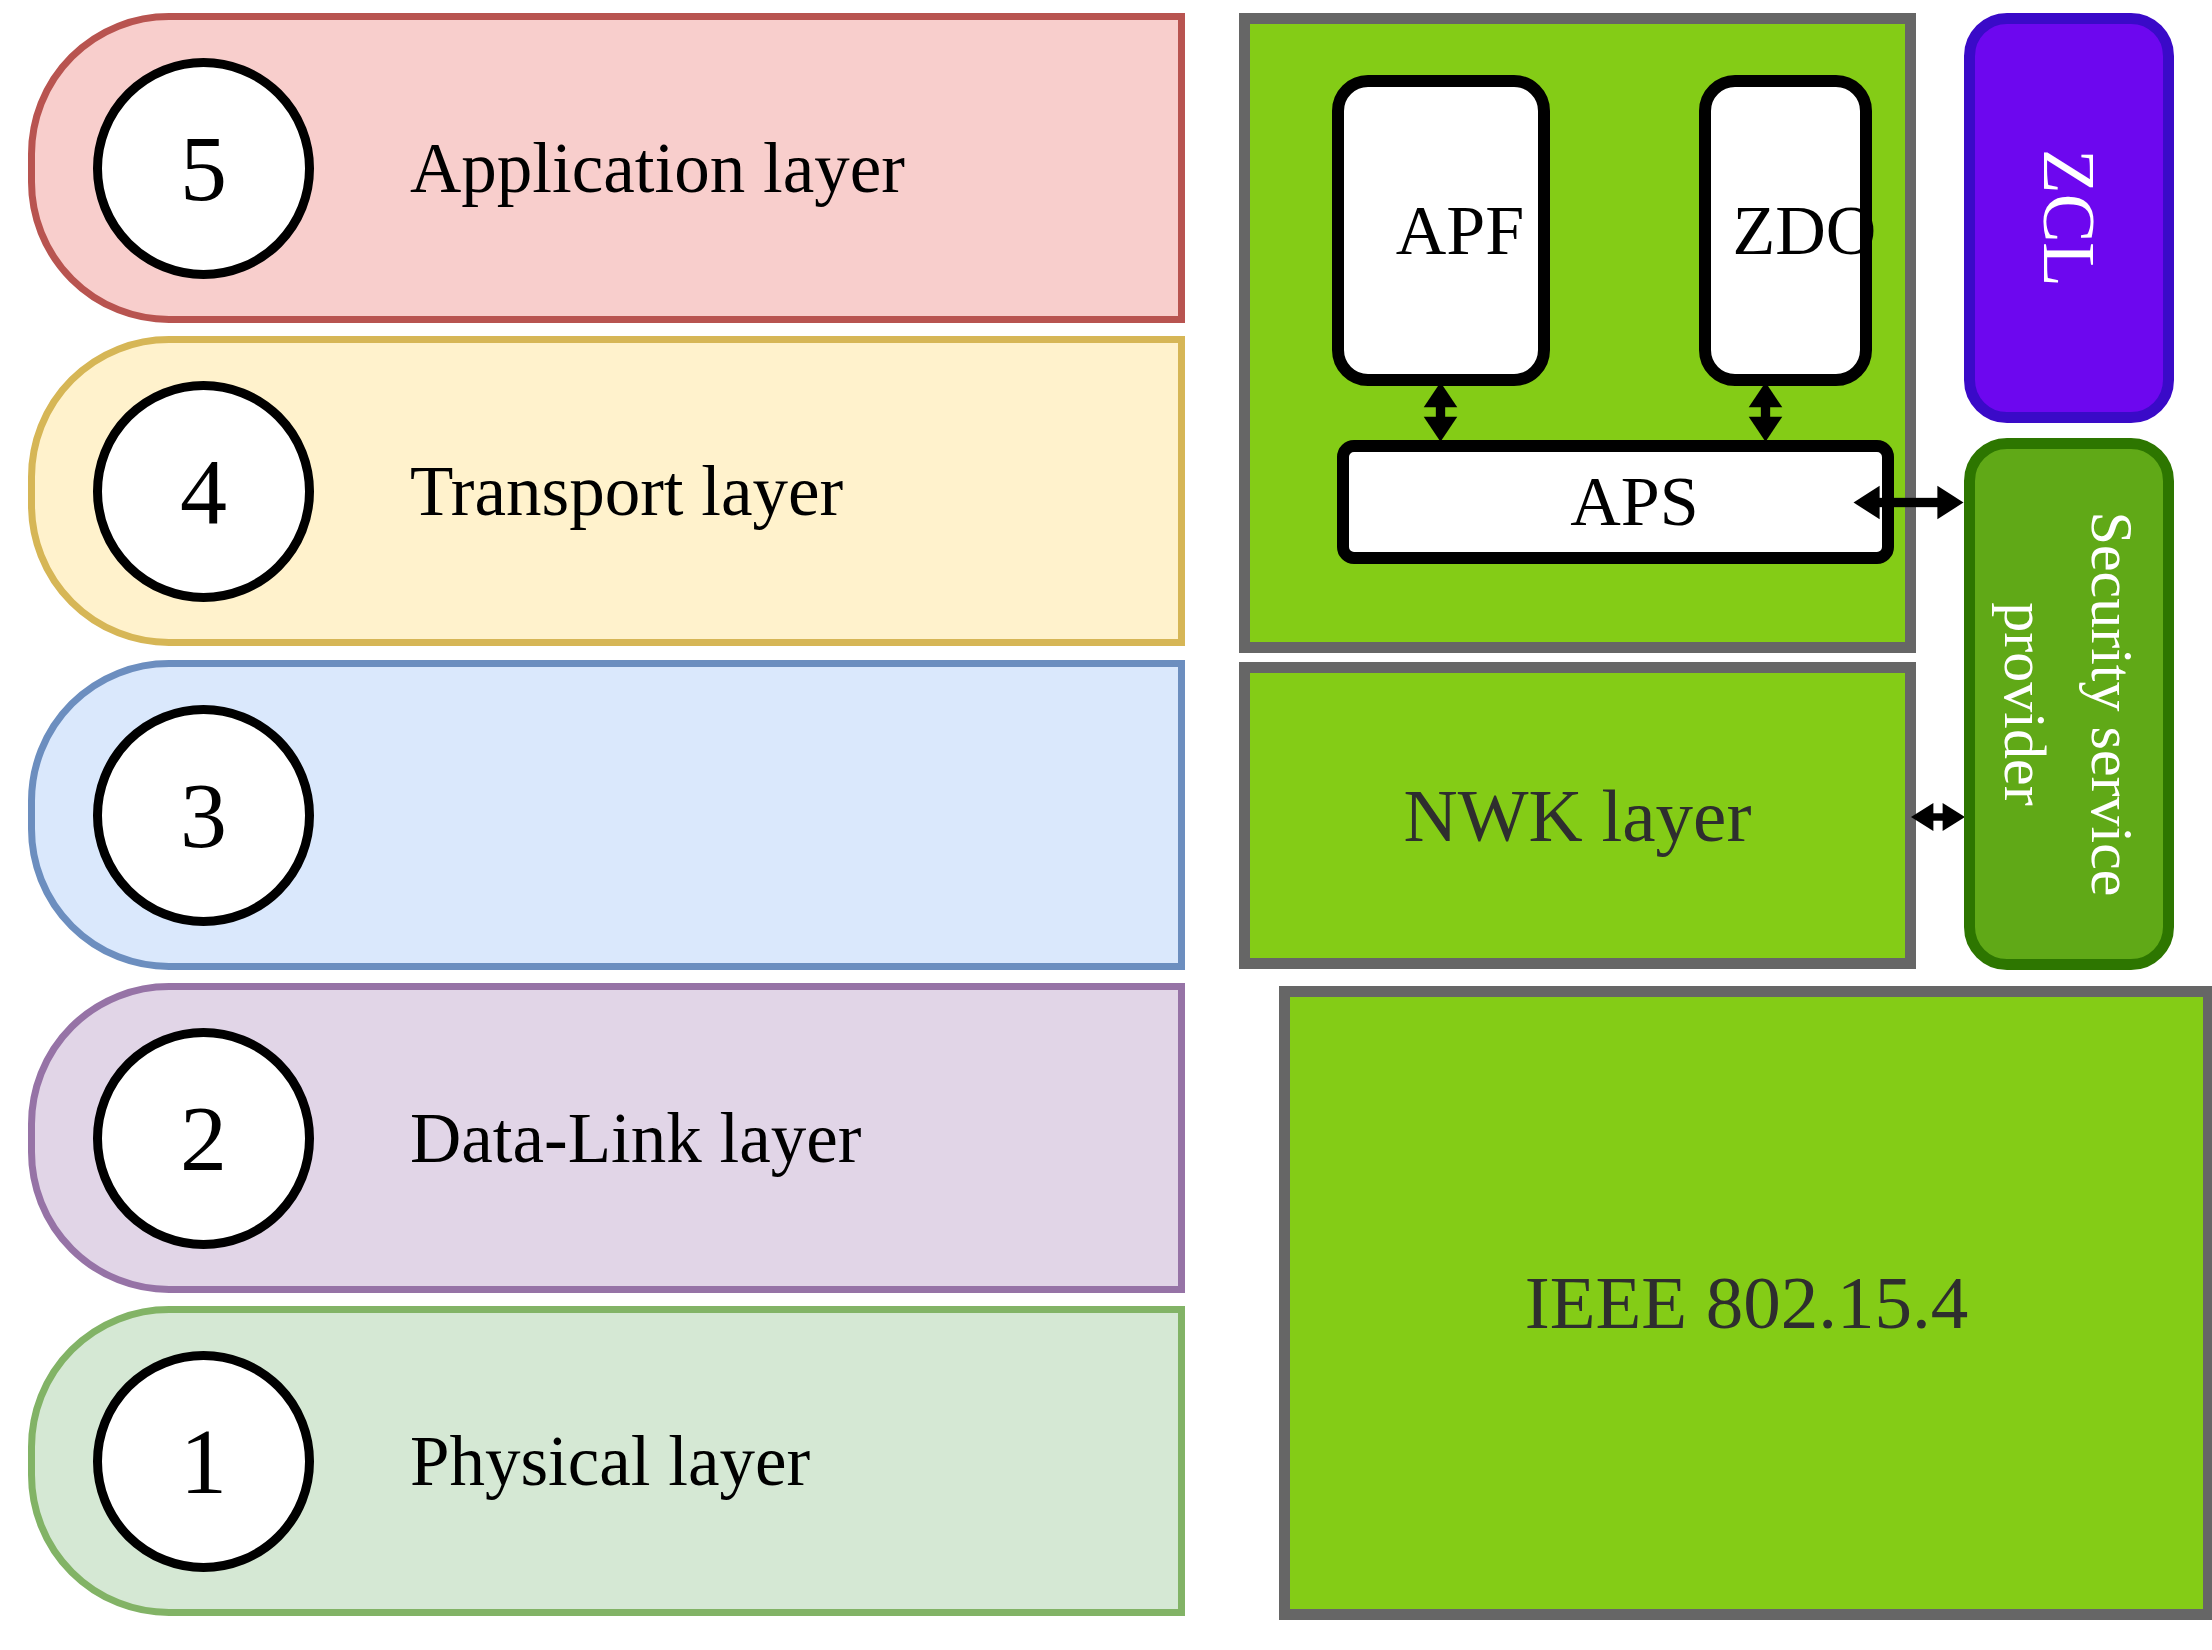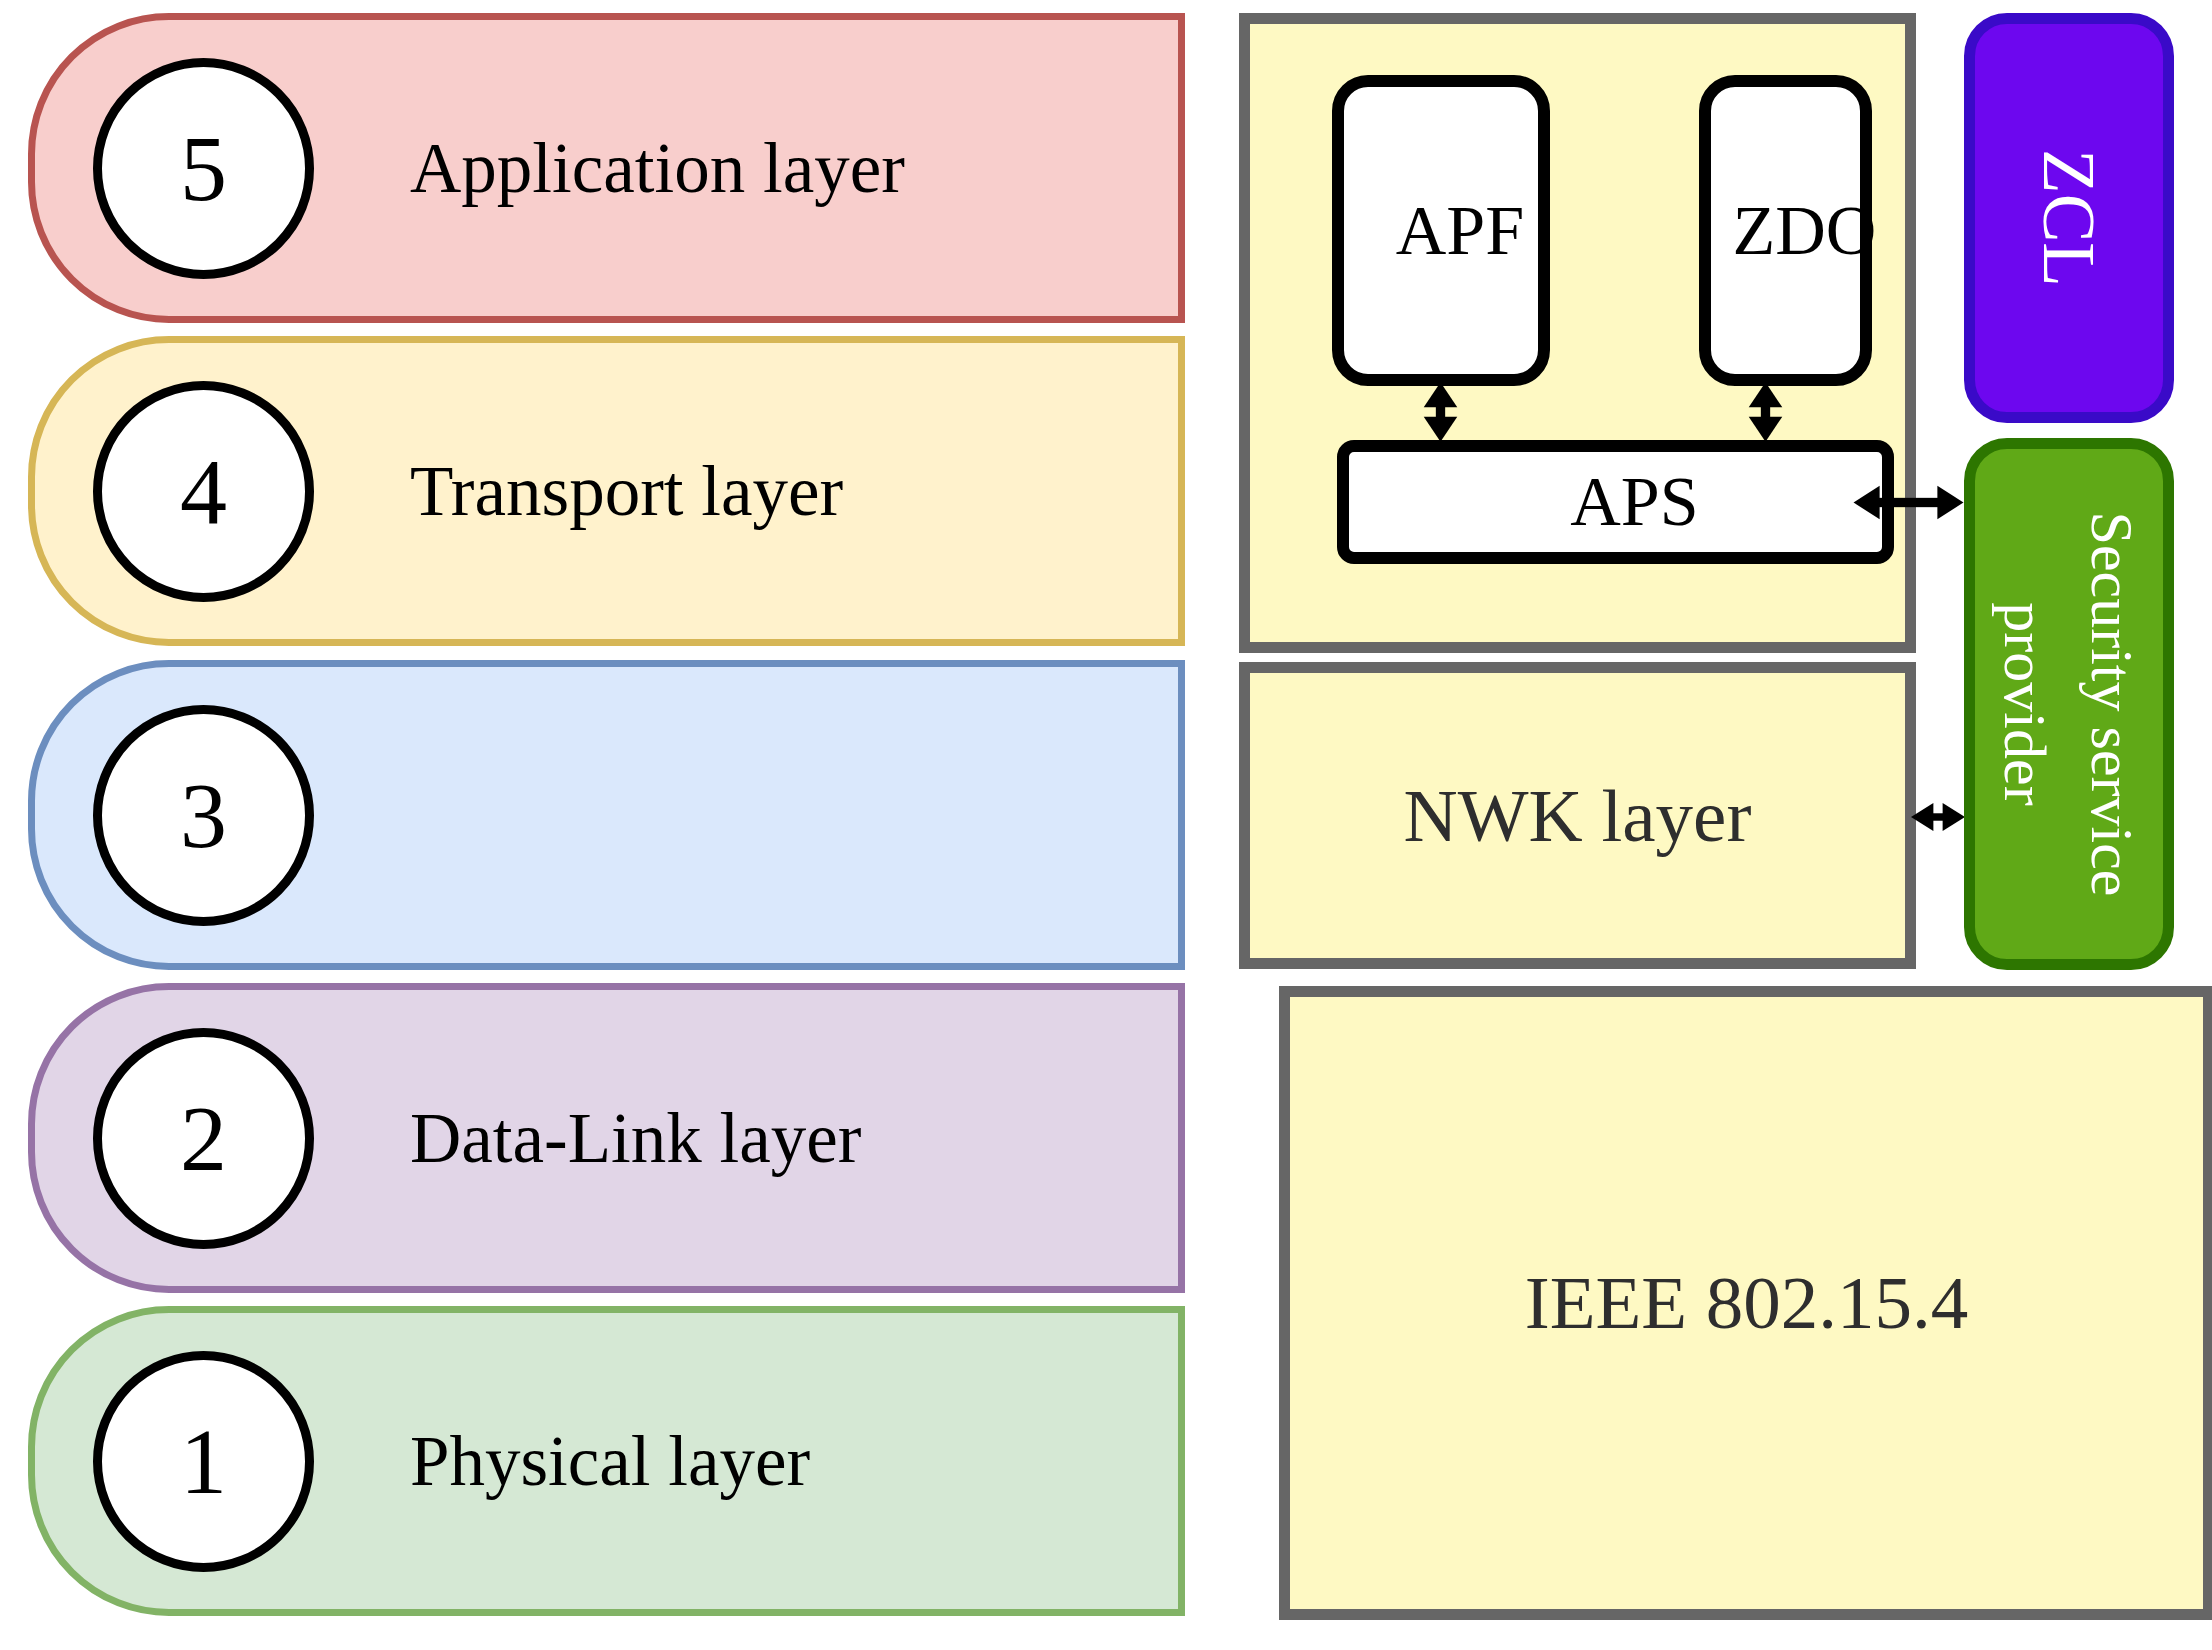--- a/index.html
+++ b/index.html
@@ -25,21 +25,21 @@
     border:9.4px solid #000;border-radius:50%;
     background:#fff;
     display:flex;align-items:center;justify-content:center;
     flex:0 0 auto;
   }
   .pill-num{font-size:94px;color:#000;line-height:1;}
   .pill-label{margin-left:96px;font-size:71px;color:#000;white-space:nowrap;}
   
   .graybox{
     position:absolute;box-sizing:border-box;
-    border:11.2px solid #666666;background:#fef9c3;
+    border:11.2px solid #666666;background:#84cc16;
   }
   #app-container{left:1239px;top:13px;width:677px;height:640px;}
   #nwk-box{left:1239px;top:662px;width:677px;height:307px;display:flex;align-items:center;justify-content:center;}
   #ieee-box{left:1239px;top:986px;width:935px;height:634px;display:flex;align-items:center;justify-content:center;margin-left:40px;}
   .gray-label{font-size:75px;color:#2e2e2e;}
   .whitebox{
     position:absolute;box-sizing:border-box;
     border:12px solid #000;background:#fff;
     display:flex;align-items:center;justify-content:center;padding-left:38px;
   }

